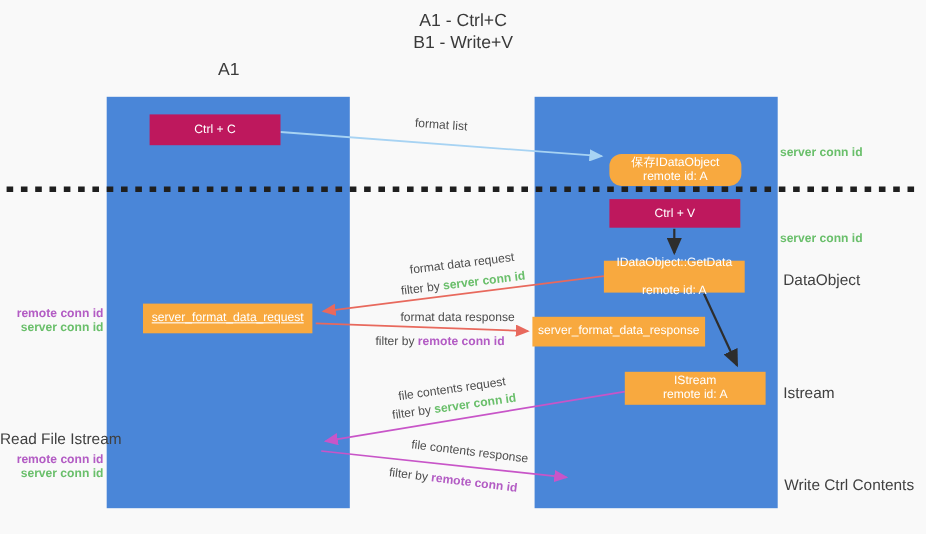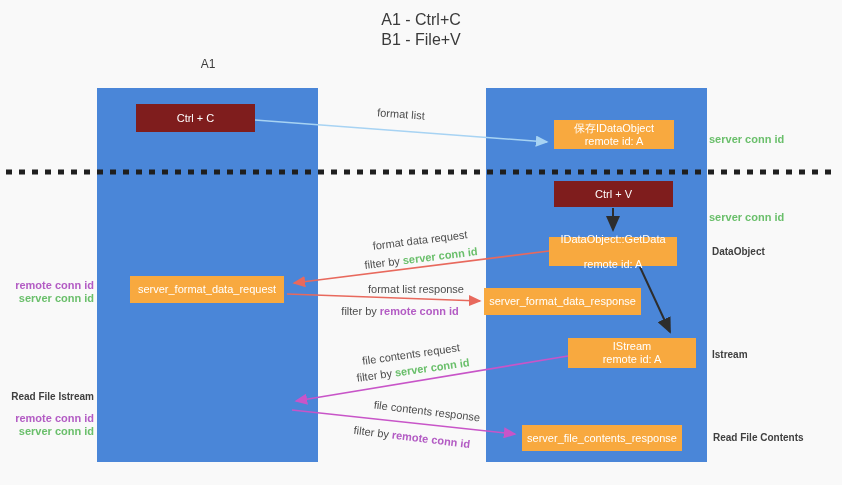--- a/index.html
+++ b/index.html
@@ -4,52 +4,52 @@
 <style>
   html,body{margin:0;padding:0;background:#f9f9f9;}
   #canvas{
     position:relative;width:842px;height:481px;background:#f9f9f9;
     font-family:"Liberation Sans",sans-serif;color:#3c3c3c;overflow:hidden;
   }
   .abs{position:absolute;}
   
   .title{left:0;right:0;top:10px;text-align:center;font-size:16px;line-height:20px;color:#3a3a3a;}
   
-  .colhdr{width:120px;text-align:center;font-size:12px;line-height:14px;color:#3c3c3c;}
+  .colhdr{width:120px;text-align:center;font-size:16px;line-height:14px;color:#3c3c3c;}
   
   .column{background:#4a86d8;top:88px;width:221px;height:374px;z-index:1;}
   
   #arrows{position:absolute;left:0;top:0;z-index:2;}
   
   .node{
     z-index:3;display:flex;flex-direction:column;align-items:center;justify-content:center;
     color:#ffffff;font-size:11px;line-height:13px;text-align:center;white-space:nowrap;
   }
-  .green{background:#7f1d1d;}
+  .green{background:#be185d;}
   .orange{background:#f8a93f;}
   
   .lbl{
     z-index:3;white-space:nowrap;font-size:11px;color:#4d4d4d;
     transform:translate(-50%,-50%) rotate(var(--r,0deg));
   }
   .green-txt{color:#6abf6b;font-weight:bold;}
   .purple-txt{color:#b35cc4;font-weight:bold;}
   
   .side{z-index:3;white-space:nowrap;font-size:11px;}
-  .side.plain{font-size:10px;color:#3f3f3f;font-weight:bold;}
+  .side.plain{font-size:14px;color:#3f3f3f;}
   .leftgroup{left:0;width:94px;text-align:right;}
 </style>
 </head>
 <body>
 
 <div id="canvas">
 
   <div class="abs title">
     <div>A1 - Ctrl+C</div>
-    <div>B1 - File+V</div>
+    <div>B1 - Write+V</div>
   </div>
 
   <div class="abs colhdr" style="left:148px;top:57px;">
     <div>A1</div>
   </div>
 
   <div class="abs column" style="left:97px;"></div>
   <div class="abs column" style="left:486px;"></div>
 
   <svg id="arrows" width="842" height="485">
@@ -74,79 +74,76 @@
     <line x1="287" y1="294" x2="480" y2="301" stroke="#e8695d" stroke-width="1.6" marker-end="url(#m-red)"></line>
     <line x1="640" y1="267" x2="670" y2="332" stroke="#2d2d2d" stroke-width="2" marker-end="url(#m-black)"></line>
     <line x1="568" y1="356" x2="296" y2="401" stroke="#c855c8" stroke-width="1.6" marker-end="url(#m-mag)"></line>
     <line x1="292" y1="410" x2="515" y2="434" stroke="#c855c8" stroke-width="1.6" marker-end="url(#m-mag)"></line>
   </svg>
 
   <div class="abs node green" style="left:136px;top:104px;width:119px;height:28px;">
     <span>Ctrl + C</span>
   </div>
 
-  <div class="abs node orange" style="left:554px;top:120px;width:120px;height:29px;">
+  <div class="abs node orange" style="left:554px;top:140px;width:120px;height:29px;border-radius:11px;">
     <span>保存IDataObject</span>
     <span>remote id: A</span>
   </div>
 
   <div class="abs node green" style="left:554px;top:181px;width:119px;height:26px;">
     <span>Ctrl + V</span>
   </div>
 
   <div class="abs node orange" style="left:549px;top:237px;width:128px;height:29px;gap:12px;">
     <span>IDataObject::GetData</span>
     <span>remote id: A</span>
   </div>
 
-  <div class="abs node orange" style="left:130px;top:276px;width:154px;height:27px;">
+  <div class="abs node orange" style="left:130px;top:276px;width:154px;height:27px;text-decoration:underline;">
     <span>server_format_data_request</span>
   </div>
 
   <div class="abs node orange" style="left:484px;top:288px;width:157px;height:27px;">
     <span>server_format_data_response</span>
   </div>
 
   <div class="abs node orange" style="left:568px;top:338px;width:128px;height:30px;">
     <span>IStream</span>
     <span>remote id: A</span>
   </div>
 
 
-  <div class="abs node orange" style="left:522px;top:425px;width:160px;height:26px;">
-    <span>server_file_contents_response</span>
-  </div>
 
   <div class="abs lbl" style="left:401px;top:114px;--r:4deg;">format list</div>
 
   <div class="abs lbl" style="left:420px;top:240px;--r:-7deg;">format data request</div>
   <div class="abs lbl" style="left:421px;top:258px;--r:-7deg;">
     <span>filter by </span><span class="green-txt">server conn id</span>
   </div>
 
-  <div class="abs lbl" style="left:416px;top:289px;">format list response</div>
+  <div class="abs lbl" style="left:416px;top:289px;">format data response</div>
   <div class="abs lbl" style="left:400px;top:311px;">
     <span>filter by </span><span class="purple-txt">remote conn id</span>
   </div>
 
   <div class="abs lbl" style="left:411px;top:354px;--r:-8deg;">file contents request</div>
   <div class="abs lbl" style="left:413px;top:370px;--r:-8deg;">
     <span>filter by </span><span class="green-txt">server conn id</span>
   </div>
 
   <div class="abs lbl" style="left:427px;top:411px;--r:7deg;">file contents response</div>
   <div class="abs lbl" style="left:412px;top:437px;--r:7deg;">
     <span>filter by </span><span class="purple-txt">remote conn id</span>
   </div>
 
   <div class="abs side green-txt" style="left:709px;top:133px;">server conn id</div>
   <div class="abs side green-txt" style="left:709px;top:211px;">server conn id</div>
   <div class="abs side plain" style="left:712px;top:246px;">DataObject</div>
   <div class="abs side plain" style="left:712px;top:349px;">Istream</div>
-  <div class="abs side plain" style="left:713px;top:432px;">Read File Contents</div>
+  <div class="abs side plain" style="left:713px;top:432px;">Write Ctrl Contents</div>
 
   <div class="abs side purple-txt leftgroup" style="top:279px;">remote conn id</div>
   <div class="abs side green-txt leftgroup" style="top:292px;">server conn id</div>
   <div class="abs side plain leftgroup" style="top:391px;">Read File Istream</div>
   <div class="abs side purple-txt leftgroup" style="top:412px;">remote conn id</div>
   <div class="abs side green-txt leftgroup" style="top:425px;">server conn id</div>
 
 </div>
 
 </body></html>

